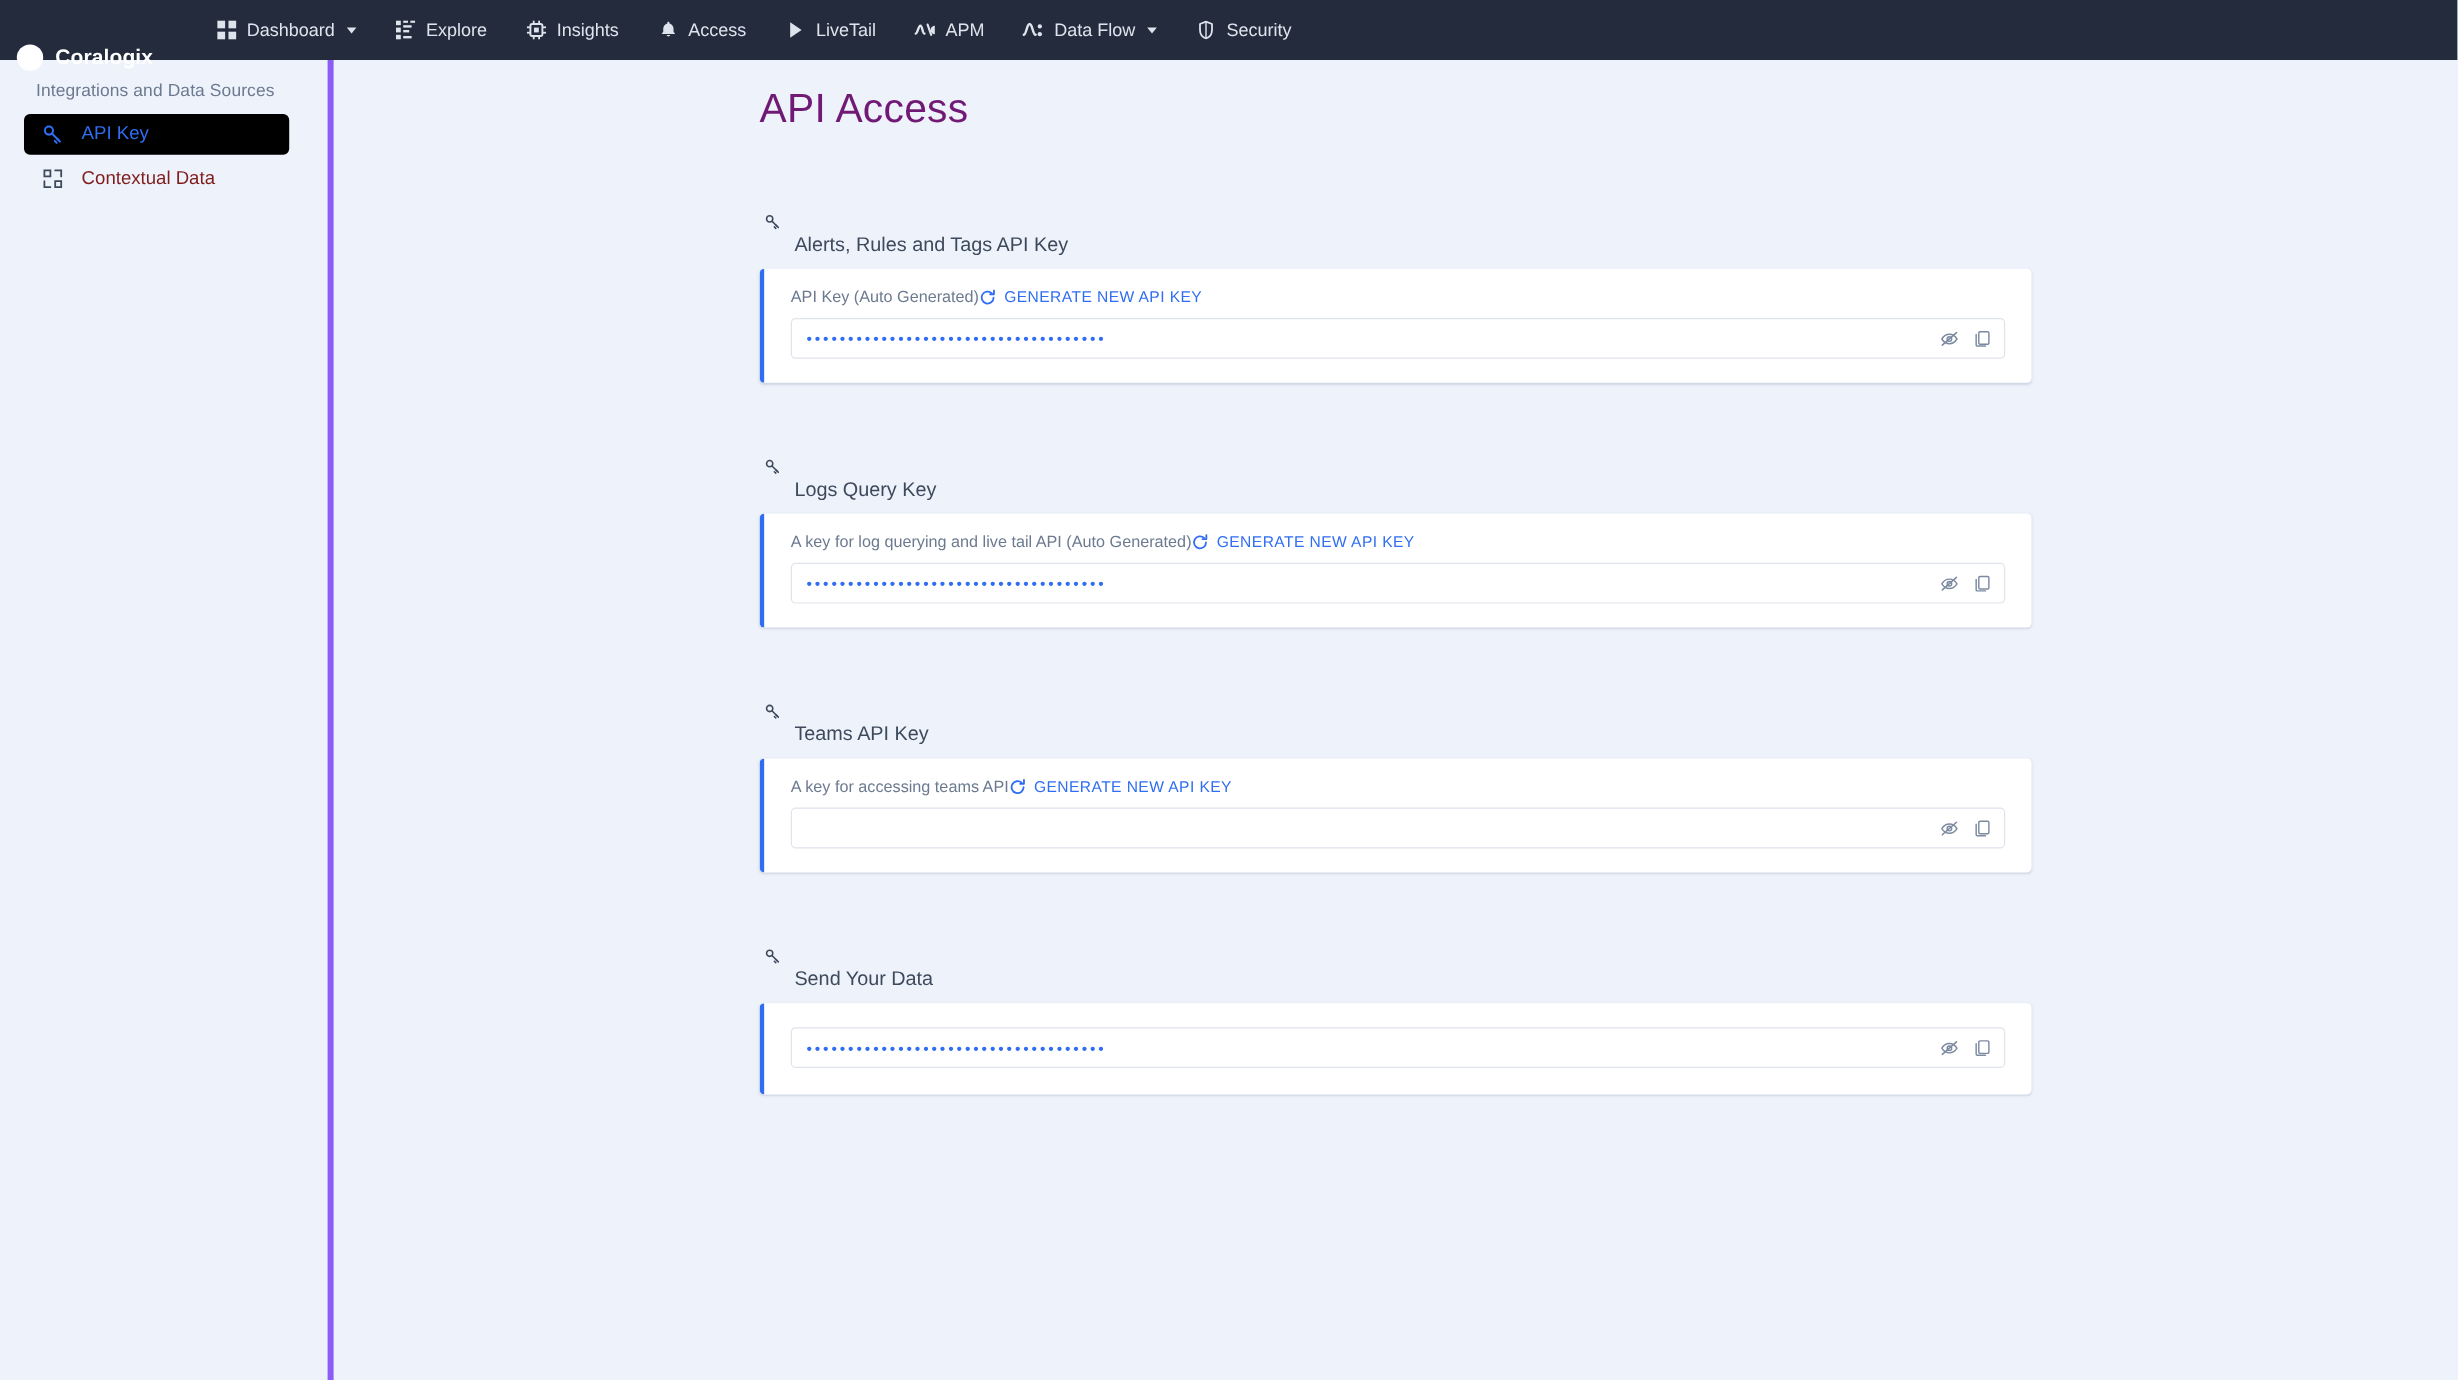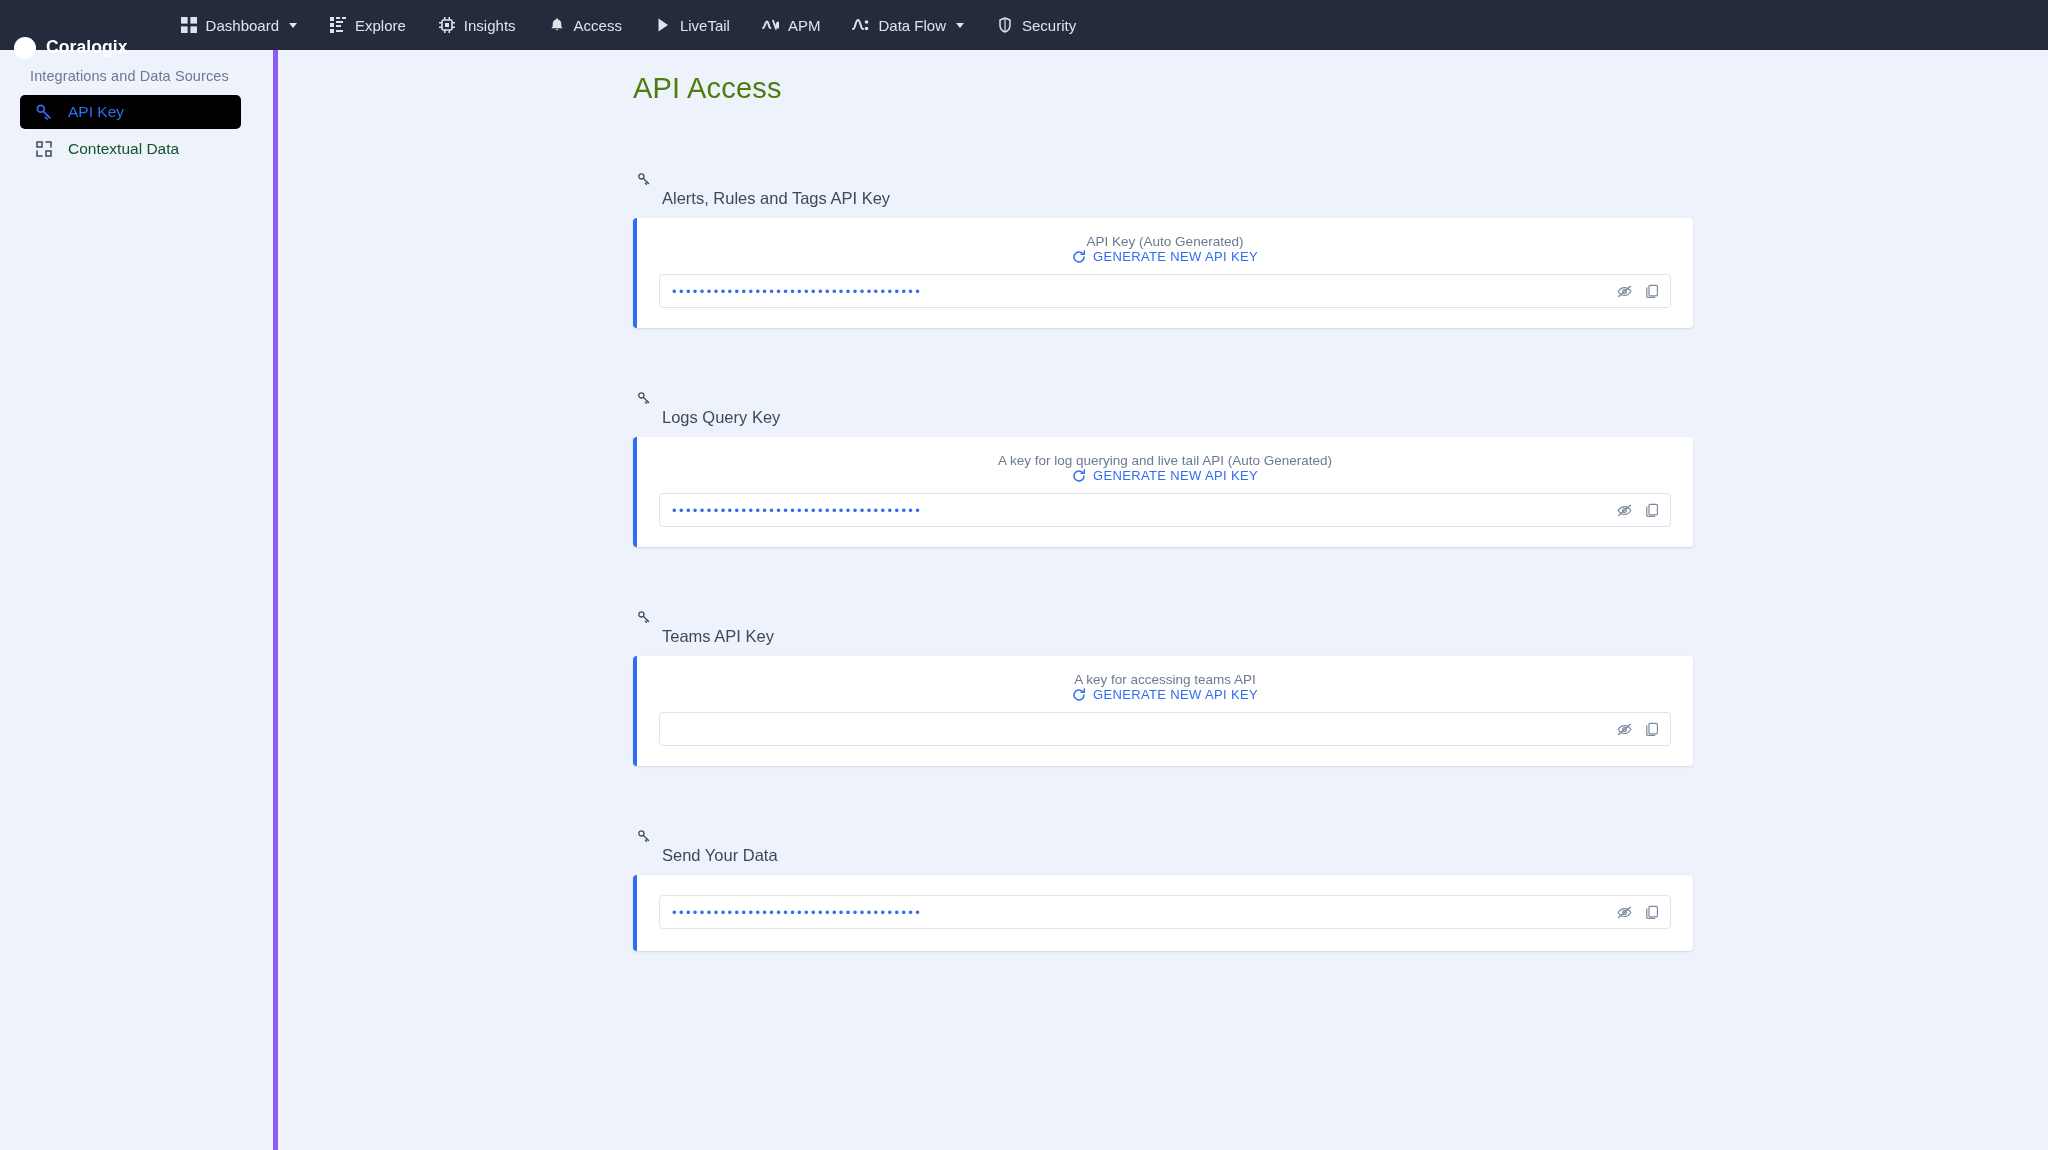--- a/index.html
+++ b/index.html
@@ -84,39 +84,39 @@
   }
   .side-item {
     display: flex;
     align-items: center;
     gap: 14px;
     height: 34px;
     margin: 3px 32px 3px 20px;
     padding-left: 14px;
     border-radius: 5px;
     font-size: 15.5px;
-    color: #14532d;
+    color: #7f1d1d;
     cursor: pointer;
   }
   .side-item.active {
     background: #000000;
     color: #2f6df3;
   }
   .side-item .ico { width: 20px; height: 20px; display: flex; align-items: center; justify-content: center; }
 
   
   .main {
     flex: 1;
     overflow: hidden;
     padding-top: 22px;
   }
   .page-title {
-    font-size: 29px;
+    font-size: 34px;
     font-weight: 400;
-    color: #4d7c0f;
+    color: #701a75;
     text-align: left;
     width: 1060px;
     margin: 0 auto 0 auto;
     padding-left: 0;
     letter-spacing: .2px;
   }
 
   .sections { width: 1060px; margin: 0 auto; padding-top: 44px; }
 
   .section { margin-bottom: 40px; }
@@ -143,21 +143,20 @@
     box-shadow: 0 1px 3px rgba(40,60,100,.10), 0 1px 1px rgba(40,60,100,.05);
     padding: 16px 22px 20px 22px;
   }
   .card.compact { padding-top: 20px; padding-bottom: 22px; }
 
   .card-row {
     display: flex;
     align-items: center;
     justify-content: flex-start;
     margin-bottom: 10px;
-    flex-direction: column;
   }
   .card-desc {
     font-size: 13.5px;
     color: #6c7a90;
   }
   .gen-btn {
     display: flex;
     align-items: center;
     gap: 7px;
     color: #2f6df3;

